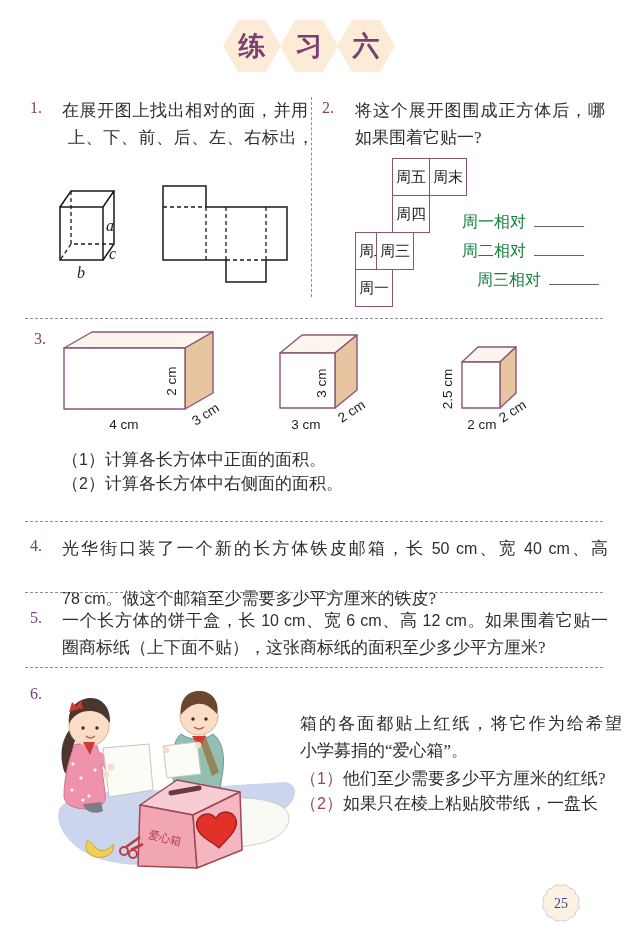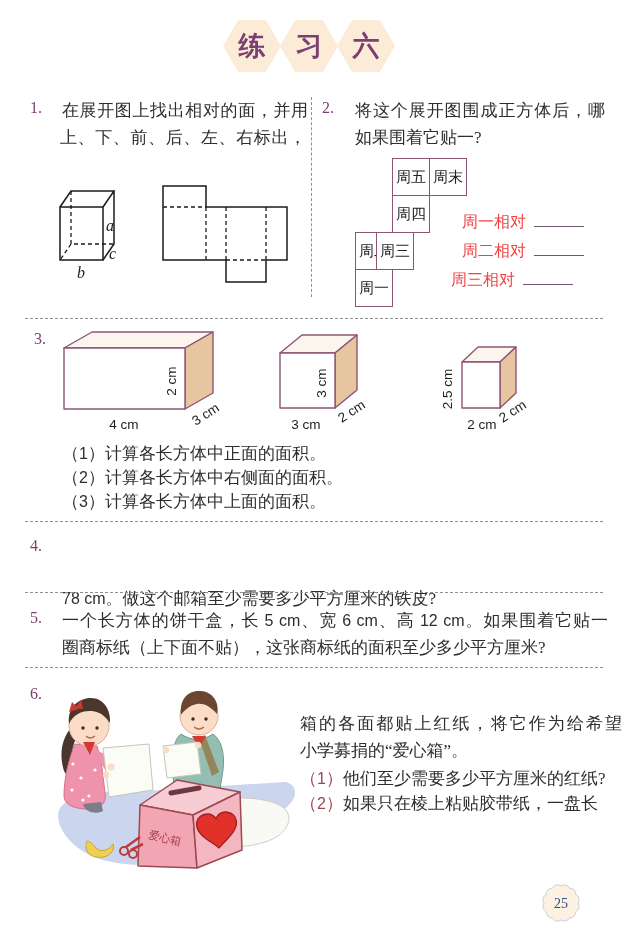--- a/index.html
+++ b/index.html
@@ -12,28 +12,28 @@
   .hex{width:58px;height:52px;margin-left:-1px;background:var(--peach);display:flex;align-items:center;justify-content:center;
     clip-path:polygon(26% 0,74% 0,100% 50%,74% 100%,26% 100%,0 50%)}
   .hex span{font-size:27px;color:var(--accent);font-weight:bold}
   
   .line{font-size:17px;line-height:26px;white-space:nowrap}
   .just{white-space:normal;text-align:justify;text-align-last:justify}
   .num{font-family:"Liberation Sans","DejaVu Sans",sans-serif;font-size:16px}
   .line i{font-family:"Liberation Serif",serif;font-style:italic}
   .pnum{font-size:16px;color:var(--accent)}
   .marker{color:var(--marker)}
-  .subline{font-size:17px;line-height:20px;white-space:nowrap}
+  .subline{font-size:17px;line-height:32px;white-space:nowrap}
   
   .hsep{position:absolute;left:25px;width:578px;border-top:1.6px dashed var(--dash)}
   .vsep{position:absolute;border-left:1.6px dashed var(--dash)}
   
   .cell{position:absolute;width:38px;height:38px;border:1.6px solid var(--edge);
     display:flex;align-items:center;justify-content:center;font-size:15px;color:#222;background:#fff}
-  .ansrow{position:absolute;font-size:16px;color:#ef4444;white-space:nowrap}
+  .ansrow{position:absolute;font-size:16px;color:#15803d;white-space:nowrap}
   .blank{display:inline-block;width:50px;height:15px;border-bottom:1.6px solid #6d5a70;margin-left:8px}
   
   svg{display:block}
   svg text{font-family:"Liberation Sans","DejaVu Sans",sans-serif;font-size:13.5px;fill:#1d1d1d}
   svg text.ser{font-family:"Liberation Serif","DejaVu Serif",serif;font-style:italic;font-size:16px}
   .k{stroke:#1a1a1a;fill:none;stroke-width:1.5}
   .kd{stroke:#1a1a1a;fill:none;stroke-width:1.3;stroke-dasharray:4 3}
   .box3 .e{stroke:var(--edge);stroke-width:1.4;stroke-linejoin:round}
   .badgetxt{font-family:"Liberation Serif",serif;font-size:14px;fill:var(--badge-text)}
 </style>
@@ -49,21 +49,21 @@
     <div class="hex">
         <span>习</span>
       </div>
     <div class="hex">
         <span>六</span>
       </div>
   </div>
 
   <span class="pnum abs" style="left:30px;top:99px">1.</span>
   <div class="line just rich abs" style="left:62px;top:98px;width:246px">在展开图上找出相对的面，并用</div>
-  <div class="line just rich abs" style="left:60px;top:125px;width:246px">上、下、前、后、左、右标出，</div>
+  <div class="line just rich abs" style="left:68px;top:125px;width:246px">上、下、前、后、左、右标出，</div>
 
   <svg class="abs" style="left:48px;top:188px" width="85" height="95" viewBox="0 0 85 95">
     <rect class="k" x="12" y="19" width="43" height="53"></rect>
     <path class="k" d="M12,19 L23,3 L66,3 L55,19 M66,3 L66,56 L55,72"></path>
     <path class="kd" d="M23,3 L23,56 L66,56 M23,56 L12,72"></path>
     <text class="ser" x="58" y="43">a</text>
     <text class="ser" x="61" y="71">c</text>
     <text class="ser" x="29" y="90">b</text>
   </svg>
 
@@ -80,21 +80,21 @@
 
   <div class="cell" style="left:392px;top:158px">周五</div>
   <div class="cell" style="left:429px;top:158px">周末</div>
   <div class="cell" style="left:392px;top:195px">周四</div>
   <div class="cell" style="left:355px;top:232px">周二</div>
   <div class="cell" style="left:376px;top:232px">周三</div>
   <div class="cell" style="left:355px;top:269px">周一</div>
 
   <div class="ansrow" style="left:462px;top:212px"><span>周一相对</span><span class="blank"></span></div>
   <div class="ansrow" style="left:462px;top:241px"><span>周二相对</span><span class="blank"></span></div>
-  <div class="ansrow" style="left:451px;top:270px"><span>周三相对</span><span class="blank"></span></div>
+  <div class="ansrow" style="left:477px;top:270px"><span>周三相对</span><span class="blank"></span></div>
 
   <div class="hsep" style="top:318px"></div>
 
   <span class="pnum abs" style="left:34px;top:330px">3.</span>
   <svg class="abs box3" style="left:0;top:325px" width="625" height="112" viewBox="0 0 625 112">
 
     <polygon class="e" points="64,23 92,7 213,7 185,23" fill="var(--top-face)"></polygon>
     <polygon class="e" points="185,23 213,7 213,68 185,84" fill="var(--tan)"></polygon>
     <rect class="e" x="64" y="23" width="121" height="61" fill="#fff"></rect>
     <text x="124" y="104" text-anchor="middle">4 cm</text>
@@ -110,31 +110,31 @@
 
     <polygon class="e" points="462,37 478,22 516,22 500,37" fill="var(--top-face)"></polygon>
     <polygon class="e" points="500,37 516,22 516,68 500,83" fill="var(--tan)"></polygon>
     <rect class="e" x="462" y="37" width="38" height="46" fill="#fff"></rect>
     <text x="452" y="64" text-anchor="middle" transform="rotate(-90 452 64)">2.5 cm</text>
     <text x="482" y="104" text-anchor="middle">2 cm</text>
     <text x="515" y="90" text-anchor="middle" transform="rotate(-33 515 90)">2 cm</text>
   </svg>
   <div class="subline rich abs" style="left:62px;top:444px">（<span class="num">1</span>）计算各长方体中正面的面积。</div>
   <div class="subline rich abs" style="left:62px;top:468px">（<span class="num">2</span>）计算各长方体中右侧面的面积。</div>
-  <div class="subline rich abs" style="left:62px;top:492px">（<span class="num">3</span>）计算各长方体中上面的面积。</div>
 
   <div class="hsep" style="top:521px"></div>
 
   <span class="pnum abs" style="left:30px;top:537px">4.</span>
+  <div class="line just rich abs" style="left:62px;top:536px;width:546px">光华街口装了一个新的长方体铁皮邮箱，长 <span class="num">50 cm</span>、宽 <span class="num">40 cm</span>、高</div>
   <div class="line rich abs" style="left:62px;top:586px"><span class="num">78 cm</span>。做这个邮箱至少需要多少平方厘米的铁皮?</div>
 
   <div class="hsep" style="top:592px"></div>
 
   <span class="pnum abs" style="left:30px;top:609px">5.</span>
-  <div class="line just rich abs" style="left:62px;top:608px;width:546px">一个长方体的饼干盒，长 <span class="num">5 cm</span>、宽 <span class="num">6 cm</span>、高 <span class="num">12 cm</span>。如果围着它贴一</div>
+  <div class="line just rich abs" style="left:62px;top:608px;width:546px">一个长方体的饼干盒，长 <span class="num">10 cm</span>、宽 <span class="num">6 cm</span>、高 <span class="num">12 cm</span>。如果围着它贴一</div>
   <div class="line rich abs" style="left:62px;top:635px">圈商标纸（上下面不贴），这张商标纸的面积至少多少平方厘米?</div>
 
   <div class="hsep" style="top:667px"></div>
 
   <span class="pnum abs" style="left:30px;top:685px">6.</span>
 
   <svg class="abs" style="left:45px;top:678px" width="250" height="192" viewBox="0 0 250 192">
     <path d="M15,130 C25,116 55,112 85,114 L240,104 C254,107 252,120 243,128 L200,165 C165,186 100,193 58,182 C25,173 7,145 15,130 Z" fill="var(--ground)"></path>
     <path d="M150,128 C180,116 226,118 240,131 C250,142 240,158 220,164 C195,172 165,170 152,158 C142,148 140,137 150,128 Z" fill="#fafaf4" stroke="#cfcfc5" stroke-width="1"></path>
 

